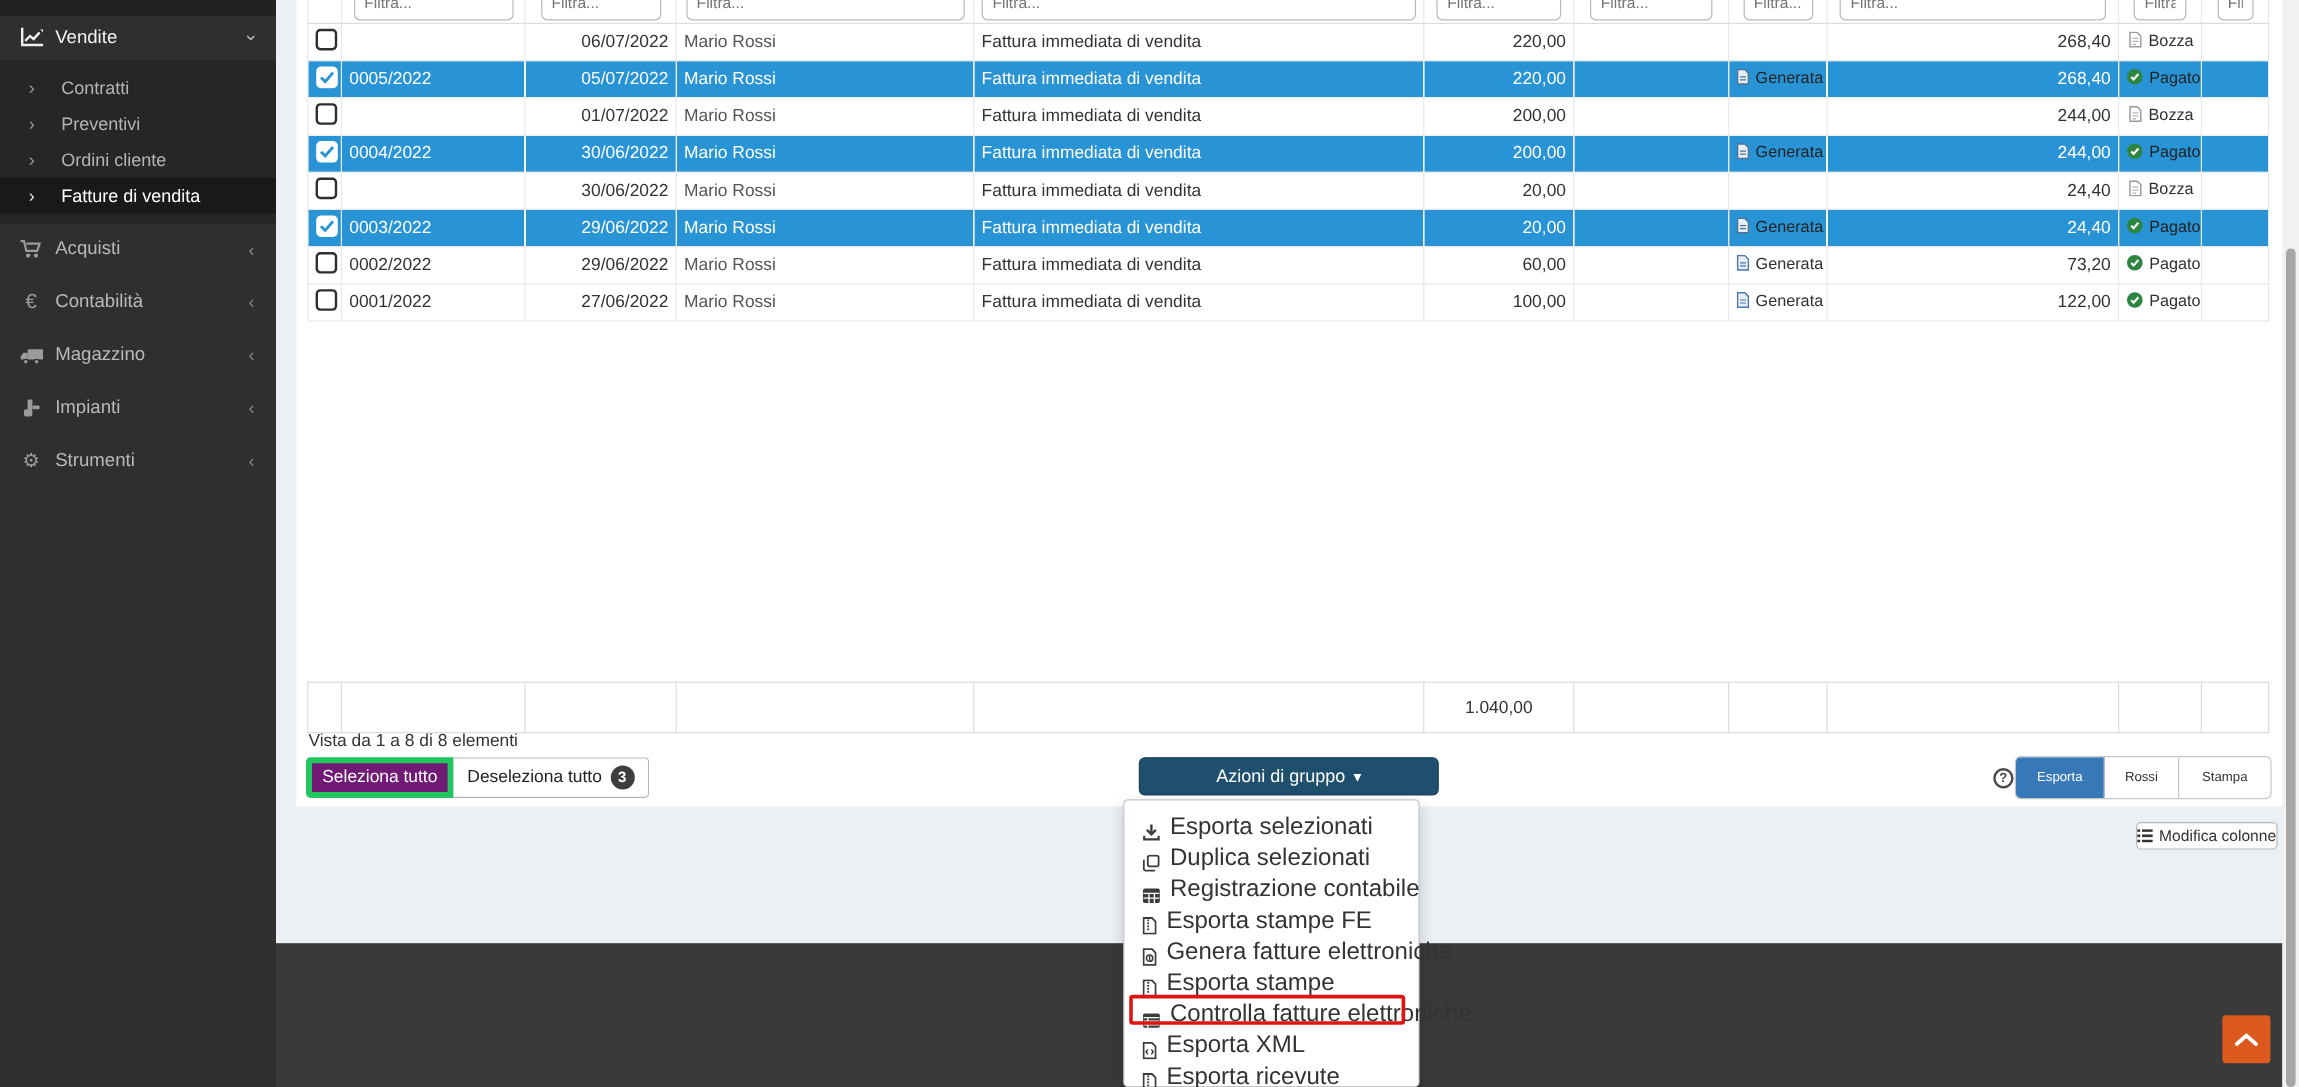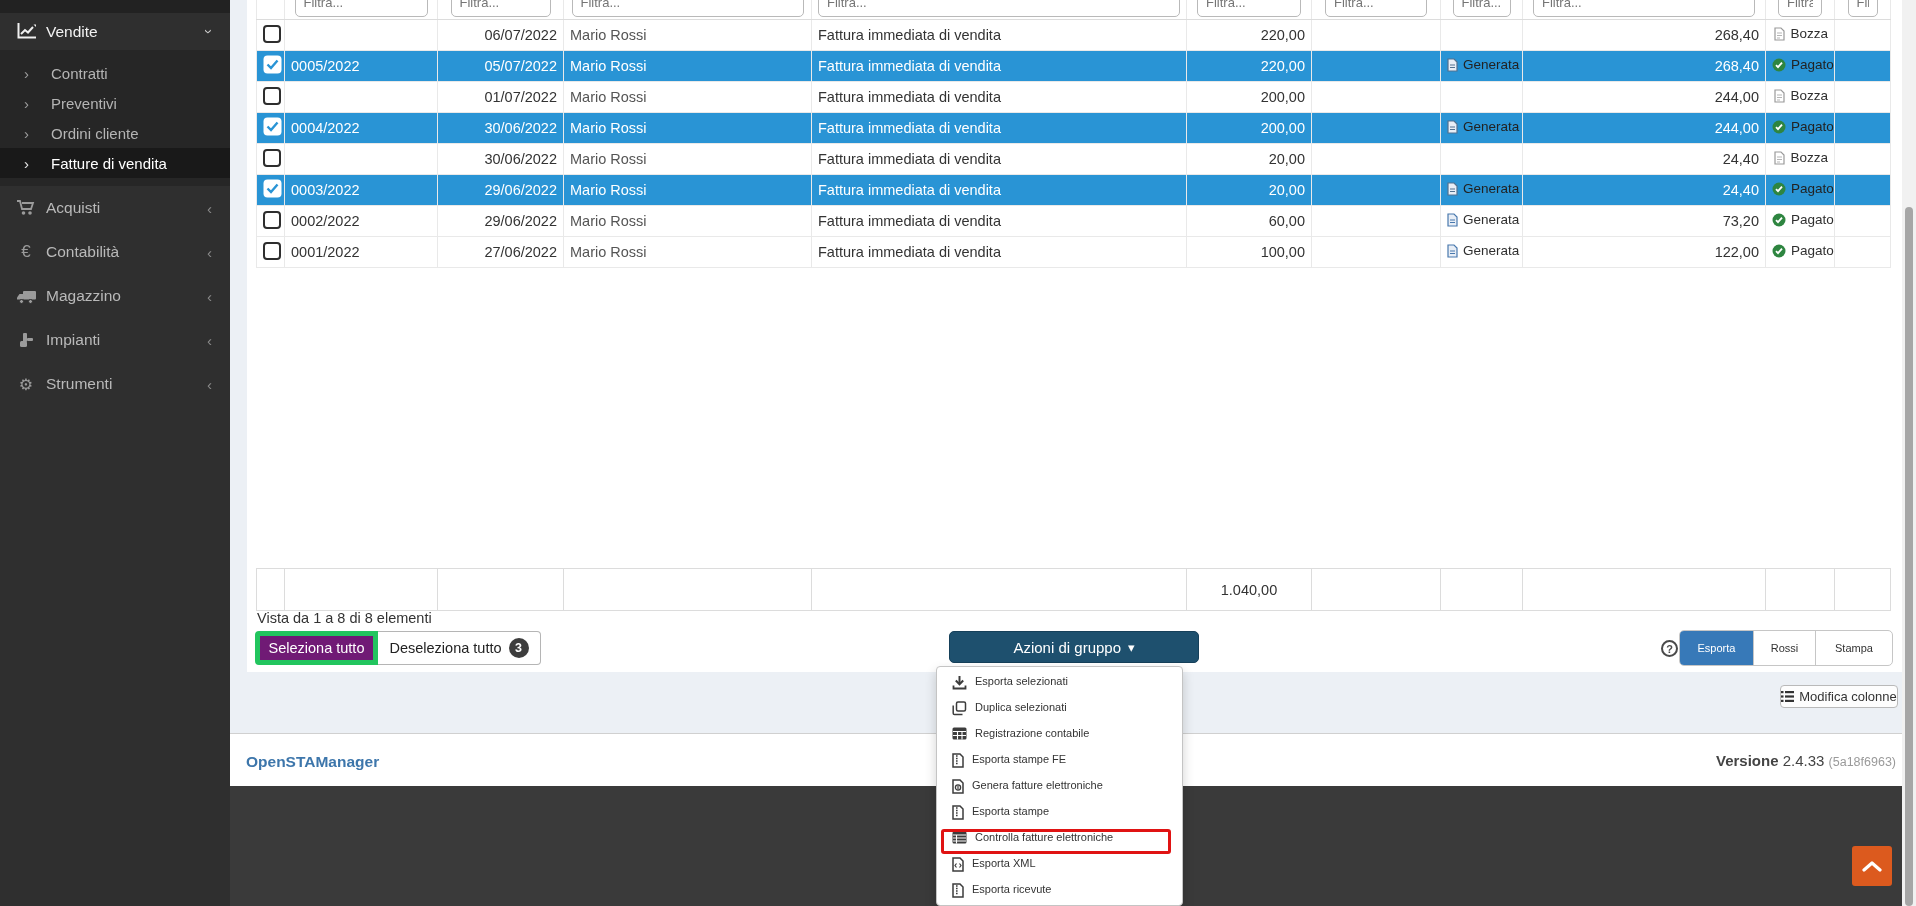--- a/index.html
+++ b/index.html
@@ -70,21 +70,21 @@
   #footer { position:absolute; left:230px; top:733px; width:1672px; height:53px; background:#fff; border-top:1px solid #d0d0d0; }
   #brand { position:absolute; left:16px; top:19px; font-weight:bold; font-size:15.5px; color:#3d76ab; cursor:pointer; }
   #version { position:absolute; right:6px; top:18px; font-size:15px; color:#444; }
   #version .vl { font-weight:bold; }
   #version .build { font-size:12.5px; color:#9a9a9a; }
   #darkband { position:absolute; left:230px; top:786px; width:1672px; height:120px; background:#3a3a3a; }
   #totop { position:absolute; left:1852px; top:846px; width:40px; height:40px; background:#dc5a1e; border-radius:3px; display:flex; align-items:center; justify-content:center; cursor:pointer; }
 
   
   #dropdown { position:absolute; left:936px; top:666px; width:247px; height:240px; background:#fff; border:1px solid #c4c4c4; border-radius:4px; box-shadow:0 5px 12px rgba(0,0,0,.18); padding-top:8px; z-index:8; }
-  .ditem { height:26px; display:flex; align-items:flex-start; gap:8px; padding:0 10px 0 15px; font-size:11px; color:#333; cursor:pointer; white-space:nowrap; }
+  .ditem { height:26px; display:flex; align-items:flex-end; gap:8px; padding:0 10px 0 15px; font-size:20px; color:#333; cursor:pointer; white-space:nowrap; }
   .ditem svg { flex:0 0 auto; }
   #redbox { position:absolute; left:941px; top:829px; width:230px; height:25px; border:3px solid #e01313; border-radius:3px; z-index:9; pointer-events:none; }
 
   
   #scrollbar { position:absolute; left:1902px; top:0; width:14px; height:906px; background:#f1f1f1; z-index:10; }
   #scrollthumb { position:absolute; left:3px; top:207px; width:8px; height:699px; background:#a6a6a6; border-radius:4px; cursor:pointer; }
 </style>
 </head>
 <body>
 
@@ -499,28 +499,20 @@
         <rect x="0" y="0" width="2.5" height="2.2" fill="#333"></rect>
         <rect x="4" y="0" width="9" height="2.2" fill="#333"></rect>
         <rect x="0" y="4.4" width="2.5" height="2.2" fill="#333"></rect>
         <rect x="4" y="4.4" width="9" height="2.2" fill="#333"></rect>
         <rect x="0" y="8.8" width="2.5" height="2.2" fill="#333"></rect>
         <rect x="4" y="8.8" width="9" height="2.2" fill="#333"></rect>
       </svg>
     <span>Modifica colonne</span>
   </div>
 
-  <div id="footer">
-    <span id="brand">OpenSTAManager</span>
-    <span id="version">
-      <span class="vl">Versione</span>
-      <span>2.4.33</span>
-      <span class="build">(5a18f6963)</span>
-    </span>
-  </div>
 
   <div id="darkband"></div>
 
   <div id="totop">
     <svg width="20" height="12" viewBox="0 0 20 12">
         <path d="M2 10L10 3l8 7" stroke="#fff" stroke-width="3.2" fill="none" stroke-linecap="round" stroke-linejoin="round"></path>
       </svg>
   </div>
 
   <div id="dropdown">

